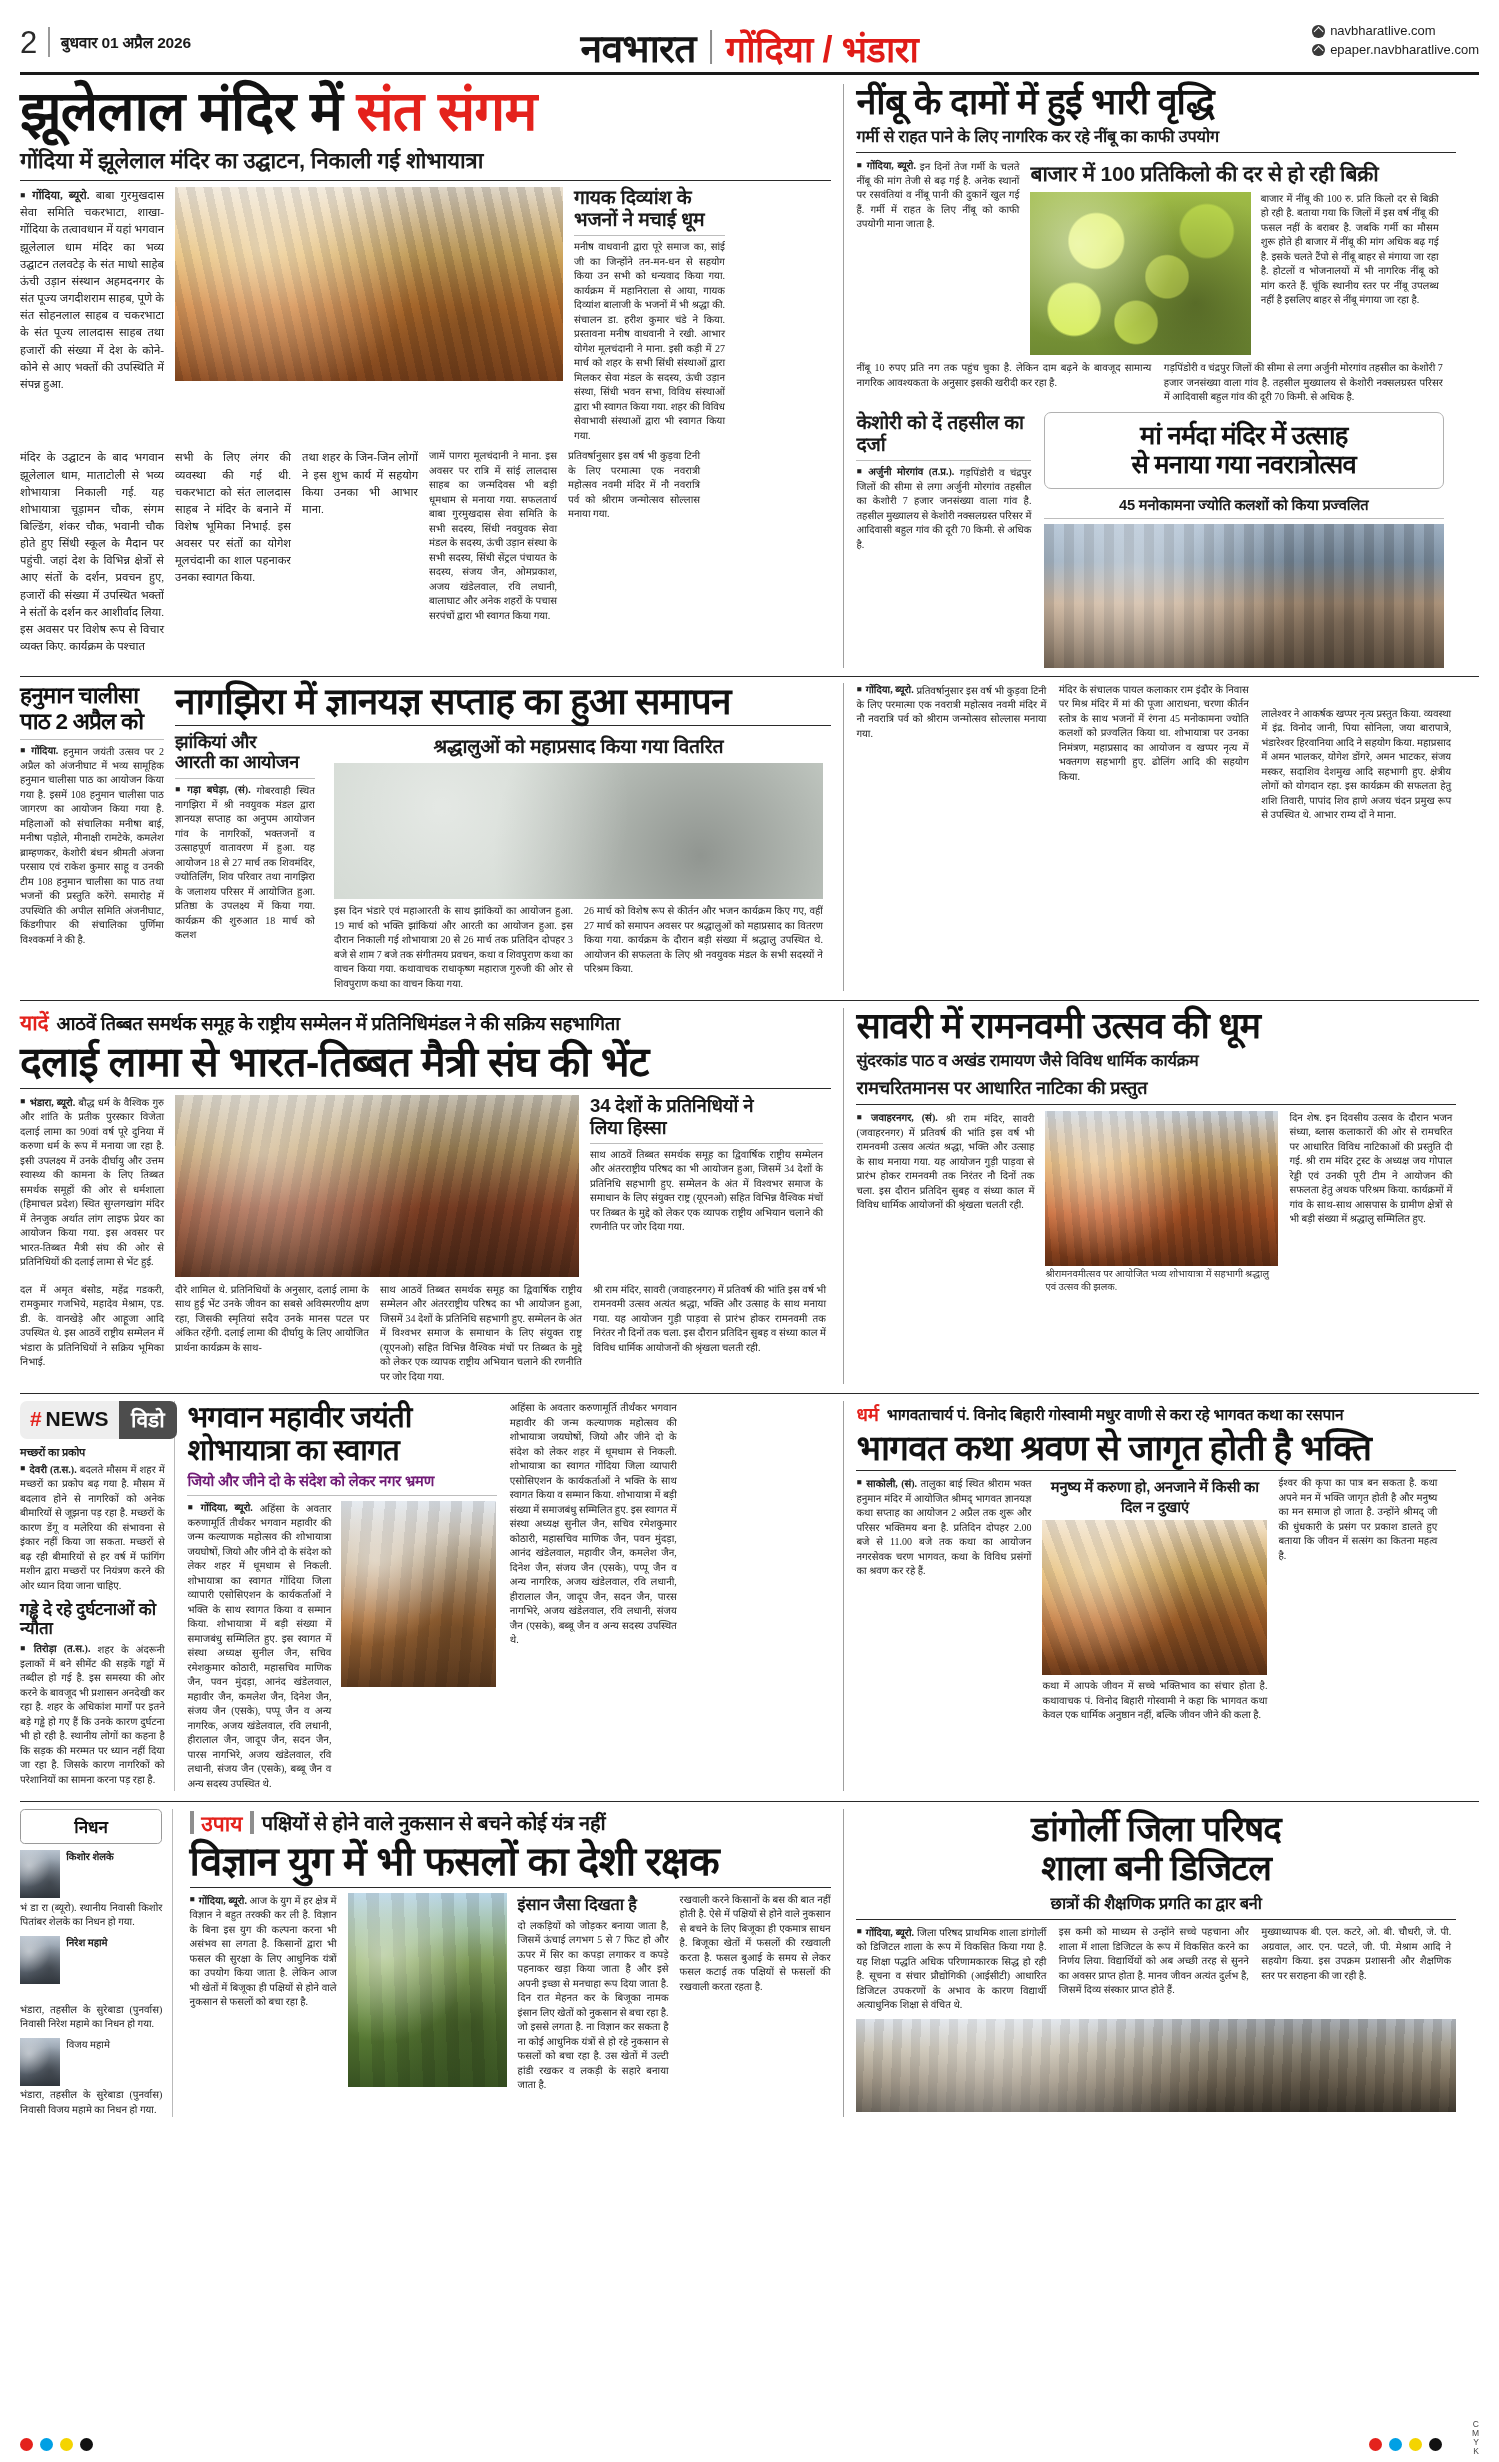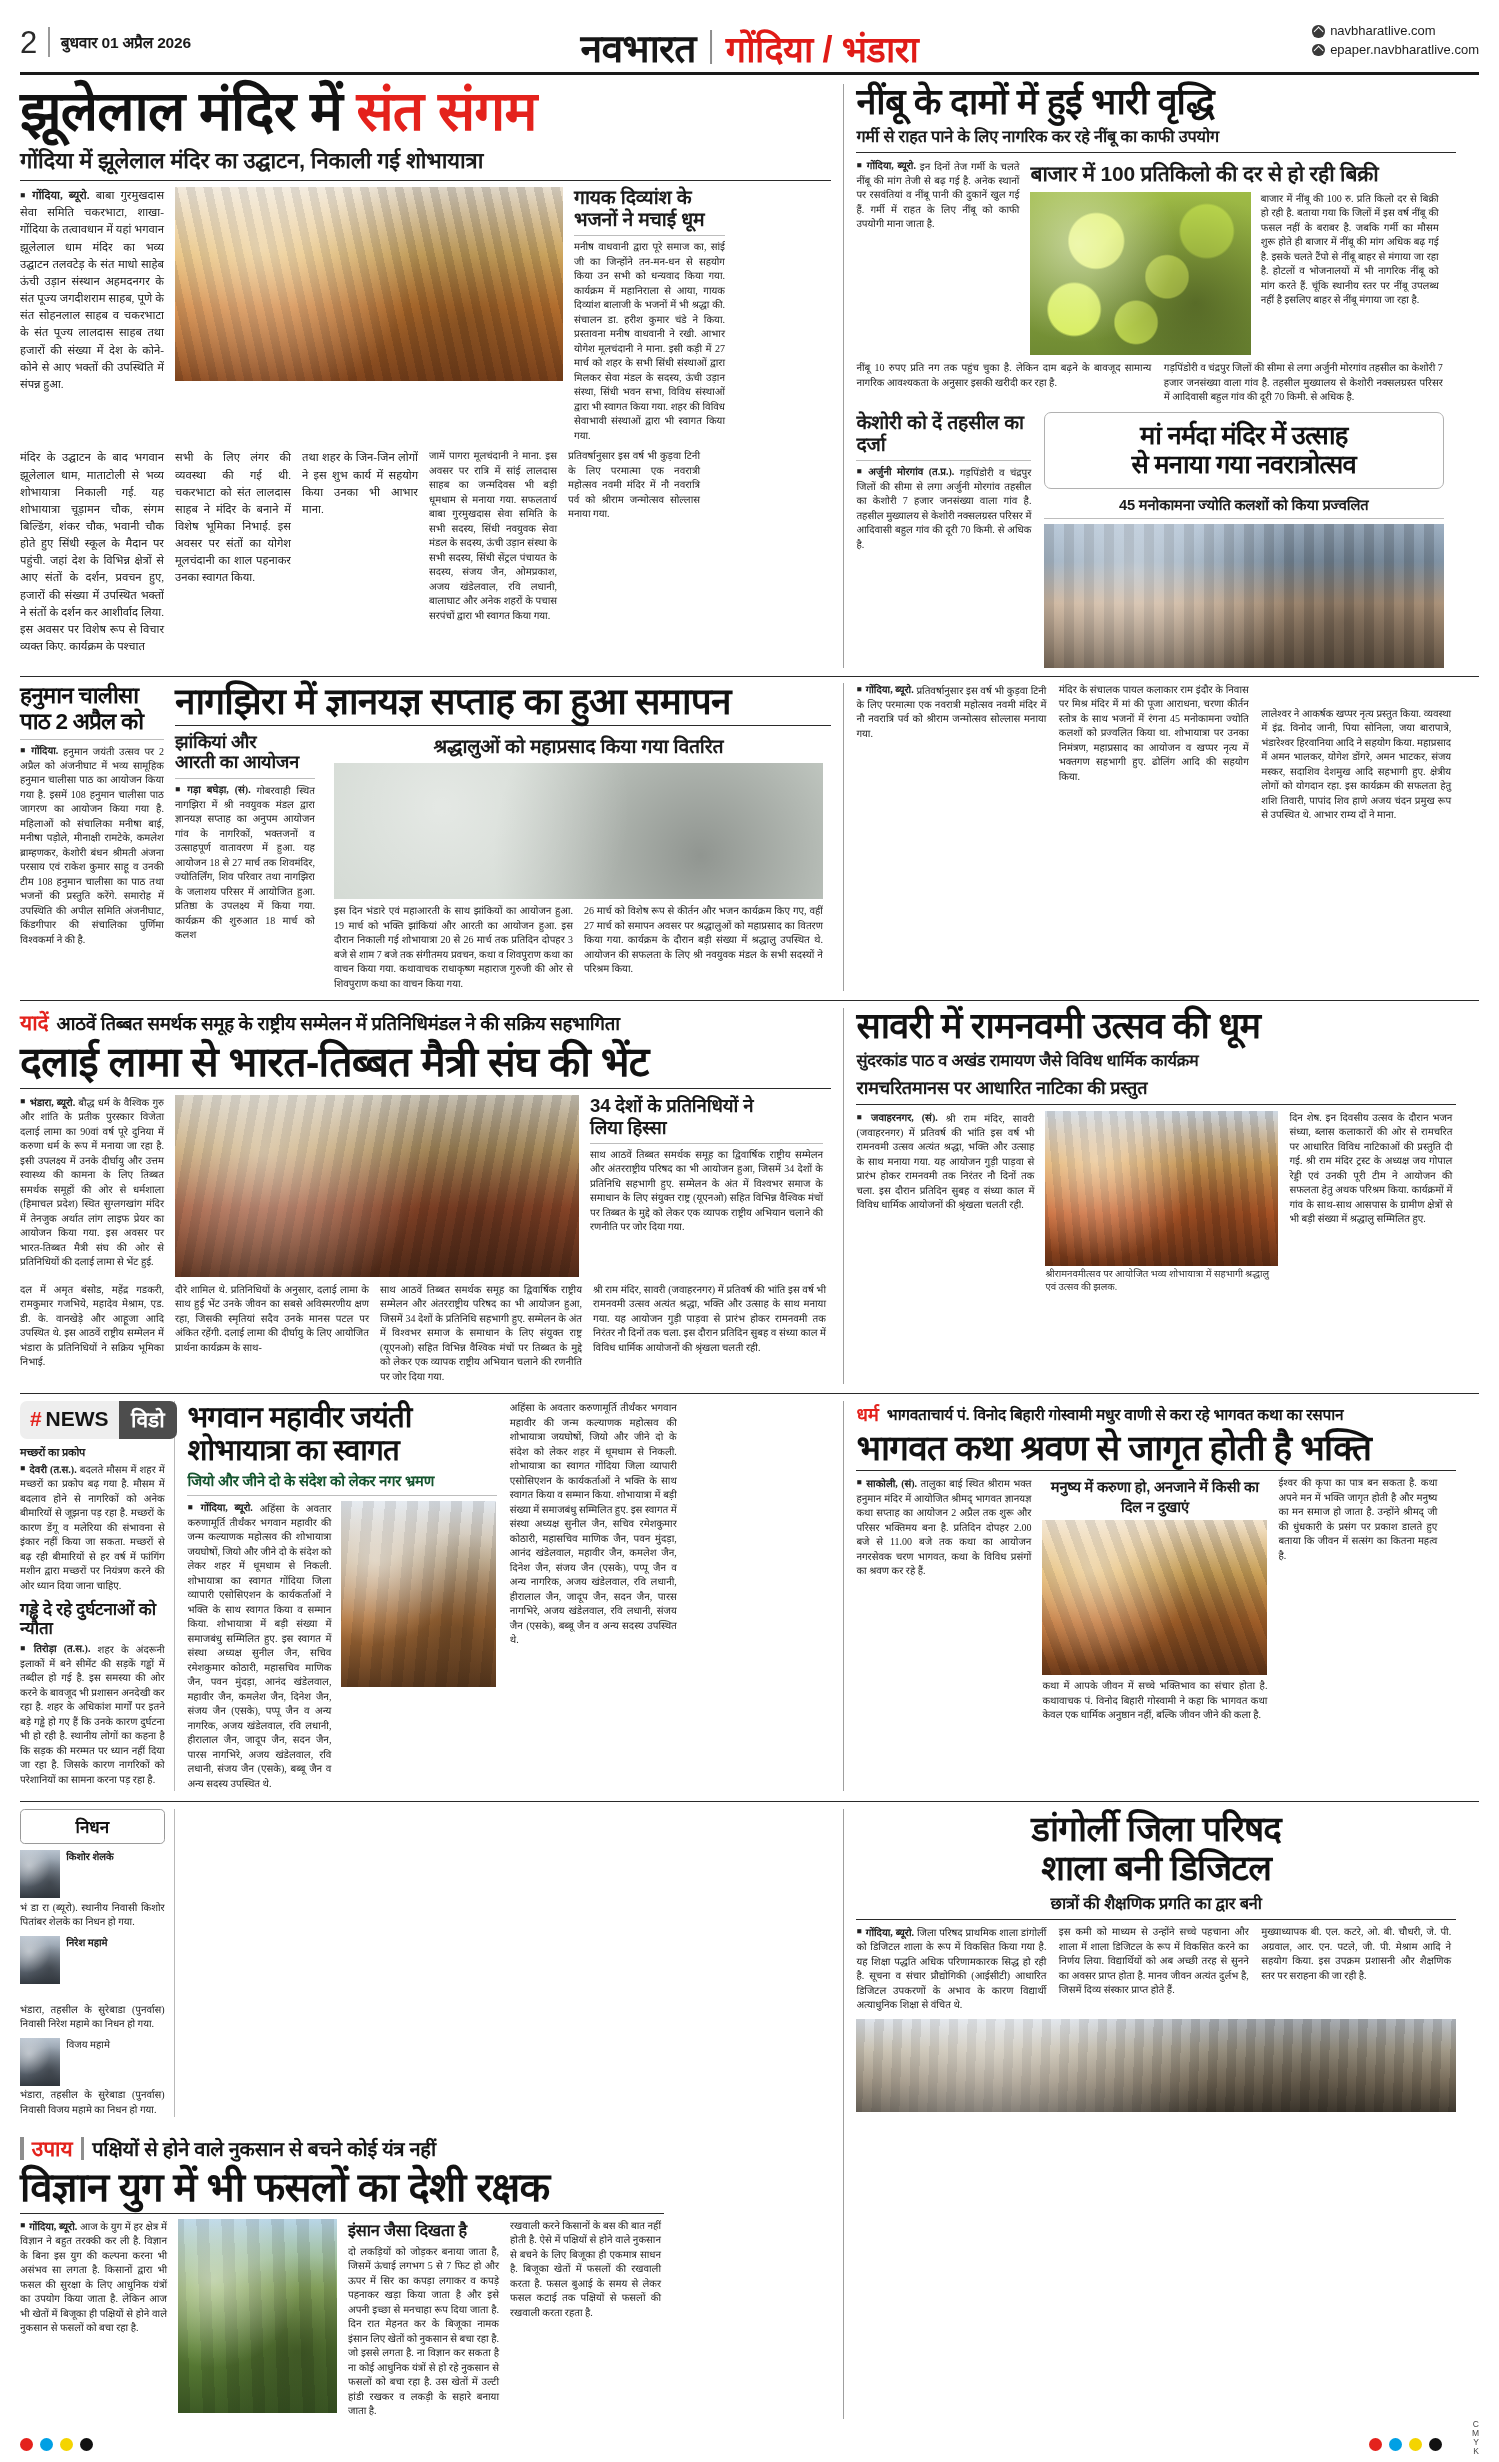--- a/index.html
+++ b/index.html
@@ -468,21 +468,21 @@
           <div class="sub" style="font-size:17px; margin-top:6.2px; line-height:1.15;">गड्ढे दे रहे दुर्घटनाओं को न्यौता</div>
           <p class="body-text mini" style="margin-top:3.1px;">
             <span class="lead">तिरोड़ा (त.स.).</span>
             <span>शहर के अंदरूनी इलाकों में बने सीमेंट की सड़कें गड्ढों में तब्दील हो गई है. इस समस्या की ओर करने के बावजूद भी प्रशासन अनदेखी कर रहा है. शहर के अधिकांश मार्गों पर इतने बड़े गड्ढे हो गए हैं कि उनके कारण दुर्घटना भी हो रही है. स्थानीय लोगों का कहना है कि सड़क की मरम्मत पर ध्यान नहीं दिया जा रहा है. जिसके कारण नागरिकों को परेशानियों का सामना करना पड़ रहा है.</span>
           </p>
         </div>
 
         <div style="width:310px;">
           <div class="hl" style="font-size:29.5px; line-height:1.1;">भगवान महावीर जयंती</div>
           <div class="hl" style="font-size:29.5px; line-height:1.1; margin-bottom:3.9px;">शोभायात्रा का स्वागत</div>
-          <div class="sub" style="font-size:14.7px; color:#14532d; margin-bottom:4.7px;">जियो और जीने दो के संदेश को लेकर नगर भ्रमण</div>
+          <div class="sub" style="font-size:14.7px; color:#701a75; margin-bottom:4.7px;">जियो और जीने दो के संदेश को लेकर नगर भ्रमण</div>
           <div class="hrule-thin" style="margin-bottom:4.7px;"></div>
           <div style="display:flex; gap:9.3px;">
             <div style="width:144px;">
               <p class="body-text mini">
                 <span class="lead">गोंदिया, ब्यूरो.</span>
                 <span>अहिंसा के अवतार करुणामूर्ति तीर्थंकर भगवान महावीर की जन्म कल्याणक महोत्सव की शोभायात्रा जयघोषों, जियो और जीने दो के संदेश को लेकर शहर में धूमधाम से निकली. शोभायात्रा का स्वागत गोंदिया जिला व्यापारी एसोसिएशन के कार्यकर्ताओं ने भक्ति के साथ स्वागत किया व सम्मान किया. शोभायात्रा में बड़ी संख्या में समाजबंधु सम्मिलित हुए. इस स्वागत में संस्था अध्यक्ष सुनील जैन, सचिव रमेशकुमार कोठारी, महासचिव माणिक जैन, पवन मुंदड़ा, आनंद खंडेलवाल, महावीर जैन, कमलेश जैन, दिनेश जैन, संजय जैन (एसके), पप्पू जैन व अन्य नागरिक, अजय खंडेलवाल, रवि लधानी, हीरालाल जैन, जादूप जैन, सदन जैन, पारस नागभिरे, अजय खंडेलवाल, रवि लधानी, संजय जैन (एसके), बब्बू जैन व अन्य सदस्य उपस्थित थे.</span>
               </p>
             </div>
             <div style="width:155px;">
               <div class="photo ph-temple" style="height:186px;"></div>
@@ -518,21 +518,21 @@
         <div style="width:159px;">
           <p class="body-text mini">ईश्वर की कृपा का पात्र बन सकता है. कथा अपने मन में भक्ति जागृत होती है और मनुष्य का मन समाज हो जाता है. उन्होंने श्रीमद् जी की धुंधकारी के प्रसंग पर प्रकाश डालते हुए बताया कि जीवन में सत्संग का कितना महत्व है.</p>
         </div>
       </div>
     </div>
   </div>
 
   <div class="hrule" style="margin:9.3px 0 7px;"></div>
   <div class="main-grid">
     <div class="col-left">
-      <div style="display:flex; gap:17px;flex-direction:column;">
+      <div style="display:flex; gap:17px;">
         <div style="width:155px; border-right:0.8px solid #b9b9b9; padding-right:9.3px;">
           <div class="sec-head-box">निधन</div>
           <div style="display:flex; gap:6.2px; margin-top:6.2px;">
             <div class="photo ph-portrait" style="width:40px; height:48px; flex:0 0 auto;"></div>
             <div>
               <div class="body-text mini" style="font-weight:700;">किशोर शेलके</div>
             </div>
           </div>
           <p class="body-text mini" style="margin-top:2.3px;">भं डा रा (ब्यूरो). स्थानीय निवासी किशोर पितांबर शेलके का निधन हो गया.</p>
           <div style="display:flex; gap:6.2px; margin-top:6.2px;">

